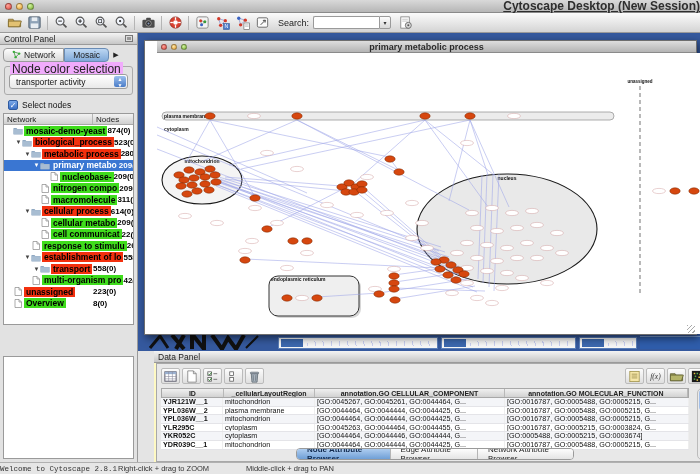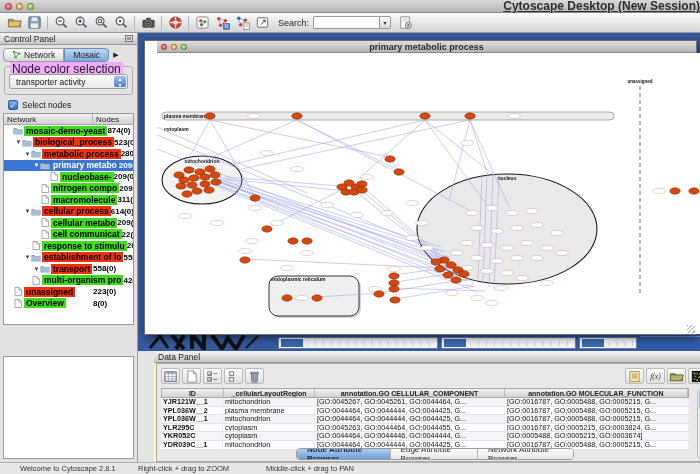--- a/index.html
+++ b/index.html
@@ -130,21 +130,21 @@
 
   .attr-tabs { position:absolute; left:50%; transform:translateX(-50%); bottom:1px; display:flex; height:12px;
     border:1px solid #9a9a9a; border-radius:4px; overflow:hidden; background:#f7f7f7; }
   .attr-tab { font-size:8px; color:#222; padding:0 10px; display:flex; align-items:center; border-right:1px solid #b5b5b5; background:linear-gradient(#fdfdfd,#e4e4e4); }
   .attr-tab:last-child { border-right:none; }
   .attr-tab.selected { background:linear-gradient(#aecdf0,#6f9fd6); font-weight:bold; color:#10294e; }
 
   
   .status-bar { position:absolute; left:0; top:462px; width:700px; height:12px; background:#e6e6e6;
     border-top:1px solid #b0b0b0; display:flex; align-items:center; font-size:7.5px; color:#333; }
-  .status-bar .s1 { margin-left:20px; width:118px; }
+  .status-bar .s1 { margin-left:0; width:118px;font-family:Liberation Mono, monospace; }
   .status-bar .s2 { width:128px; }
   .status-bar .s3 { width:140px; }
 </style>
 </head>
 <body>
 
 <div class="screen">
 
   <div class="mac-titlebar">
     <div class="lights">

